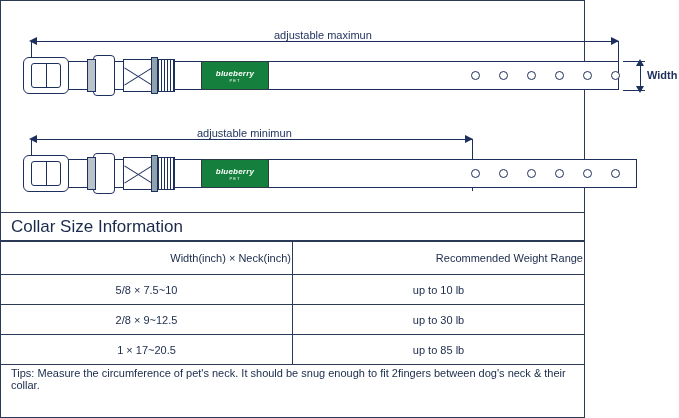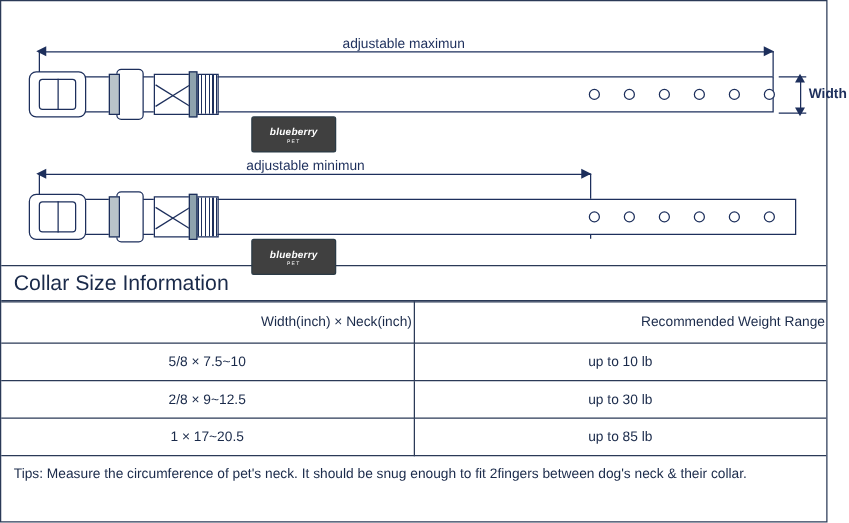--- a/index.html
+++ b/index.html
@@ -5,21 +5,21 @@
   html,body{margin:0;padding:0;}
   body{
     width:679px;height:418px;
     background:#ffffff;
     font-family:"Liberation Sans", sans-serif;
     color:#1a2a4a;
     overflow:hidden;
   }
   .page{
     position:relative;
-    width:662px;height:418px;
+    width:585px;height:418px;
     box-sizing:border-box;
     border:1px solid #2b3a57;
   }
   
   .diagram{
     position:relative;
     height:212px;
     border-bottom:1px solid #2b3a57;
     box-sizing:border-box;
   }
@@ -78,30 +78,29 @@
     background:#ffffff;
   }
   .buckle-fill{
     position:absolute;
     background:#b9c3c9;
     border:1px solid #1d2f5c;
     box-sizing:border-box;
   }
   .tag{
     position:absolute;
-    background:#404040;
+    background:#15803d;
     border:1px solid #2b3a45;
     box-sizing:border-box;
     display:flex;
     flex-direction:column;
     align-items:center;
     justify-content:center;
     color:#ffffff;
     border-radius:2px;
-    margin-top:32px;
   }
   .tag .brand{
     font-size:8px;
     font-style:italic;
     font-weight:bold;
     letter-spacing:.2px;
     line-height:9px;
   }
   .tag .sub{
     font-size:4px;

